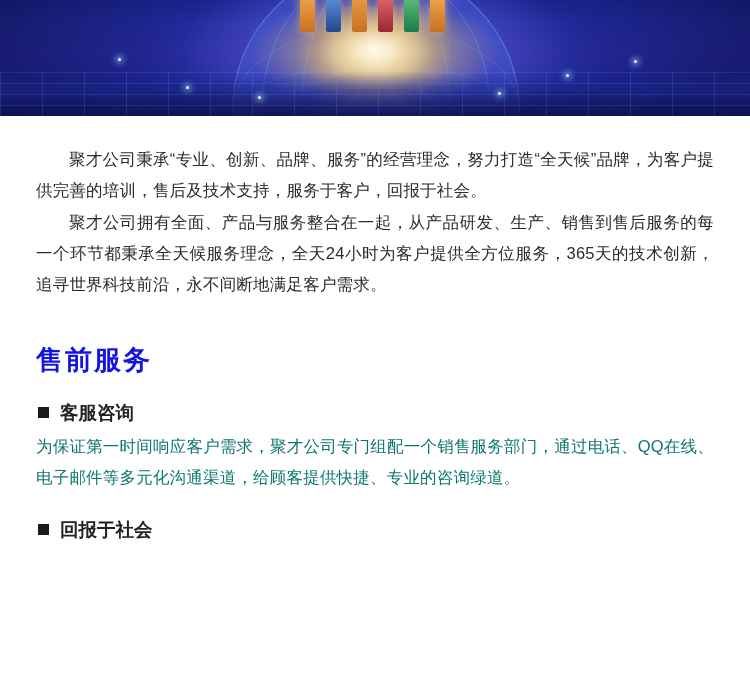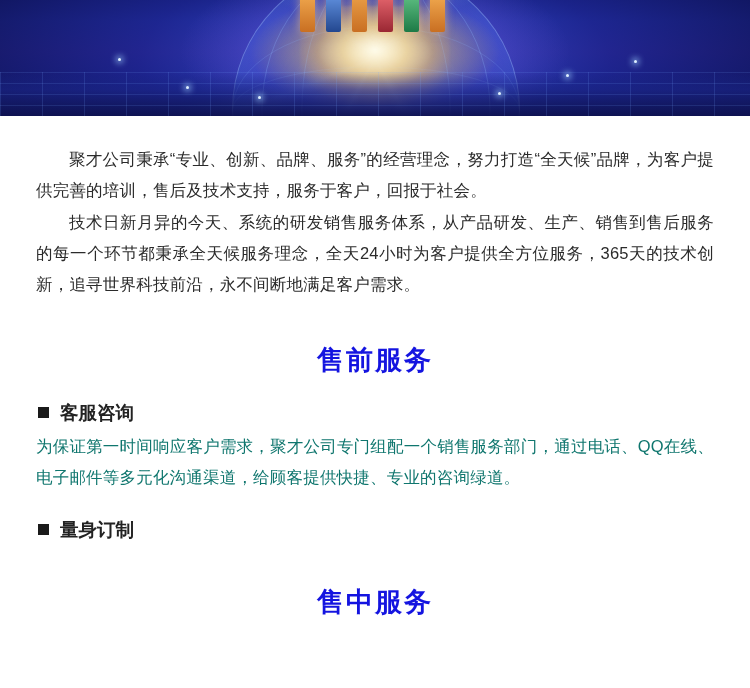--- a/index.html
+++ b/index.html
@@ -169,21 +169,20 @@
     line-height: 31px;
     color: #2b2b2b;
     text-indent: 2em;
     letter-spacing: 0.2px;
     text-align: justify;
   }
   .intro p + p { margin-top: 1px; }
 
   .section-title {
     margin: 42px 0 22px 0;
-    text-align: center;
     font-size: 27px;
     font-weight: bold;
     color: #1414e0;
     letter-spacing: 2px;
   }
 
   .sub-head {
     display: flex;
     align-items: center;
     margin: 6px 0 6px 2px;
@@ -237,36 +236,35 @@
     <div class="node" style="left:258px; top:96px;"></div>
     <div class="node" style="left:498px; top:92px;"></div>
     <div class="node" style="left:566px; top:74px;"></div>
     <div class="node" style="left:634px; top:60px;"></div>
   </div>
 
   <div class="content">
 
     <div class="intro">
       <p>聚才公司秉承“专业、创新、品牌、服务”的经营理念，努力打造“全天候”品牌，为客户提供完善的培训，售后及技术支持，服务于客户，回报于社会。</p>
-      <p>技术日新月异的今天、系统的研发销售服务体系，从产品研发、生产、销售到售后服务的每一个环节都秉承全天候服务理念，全天24小时为客户提供全方位服务，365天的技术创新，追寻世界科技前沿，永不间断地满足客户需求。</p>
+      <p>聚才公司拥有全面、产品与服务整合在一起，从产品研发、生产、销售到售后服务的每一个环节都秉承全天候服务理念，全天24小时为客户提供全方位服务，365天的技术创新，追寻世界科技前沿，永不间断地满足客户需求。</p>
     </div>
 
     <h2 class="section-title">售前服务</h2>
 
     <div class="block">
       <div class="sub-head">
         <span class="bullet"></span>
         <span>客服咨询</span>
       </div>
       <p class="sub-body">为保证第一时间响应客户需求，聚才公司专门组配一个销售服务部门，通过电话、QQ在线、电子邮件等多元化沟通渠道，给顾客提供快捷、专业的咨询绿道。</p>
     </div>
 
     <div class="block">
       <div class="sub-head">
         <span class="bullet"></span>
-        <span>量身订制</span>
+        <span>回报于社会</span>
       </div>
     </div>
 
-    <h2 class="section-title">售中服务</h2>
 
   </div>
 </div>
 
 </body></html>

